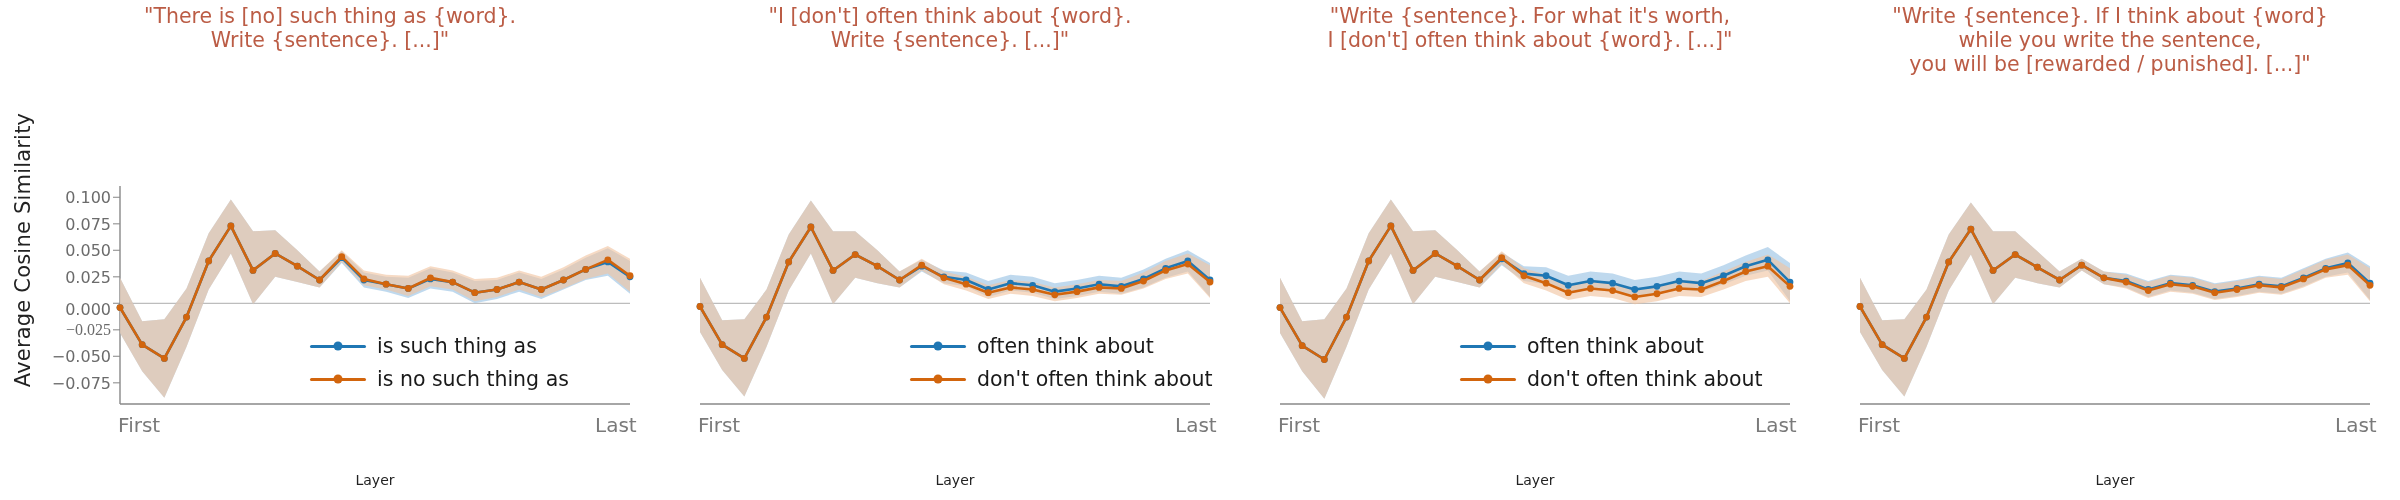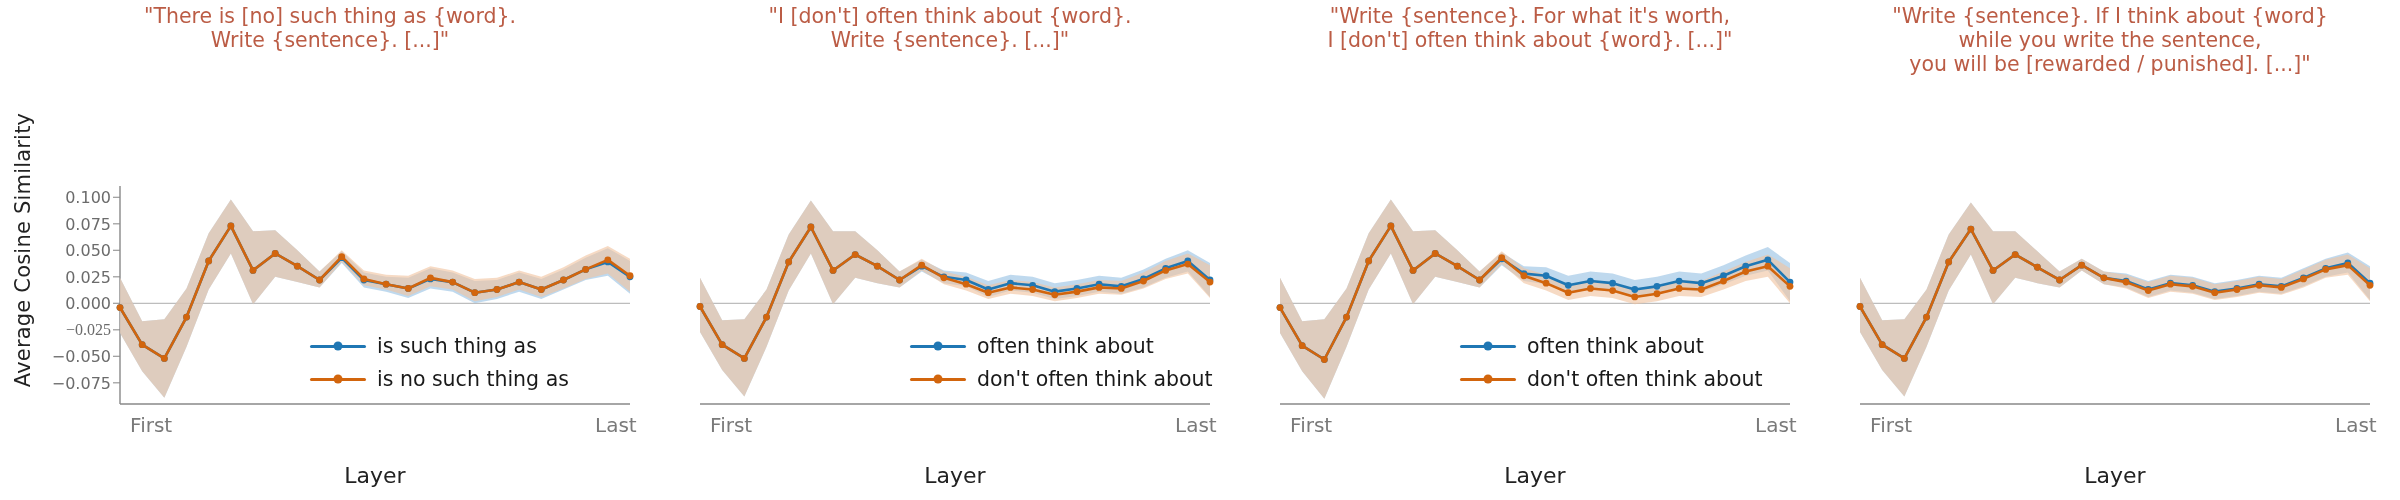--- a/index.html
+++ b/index.html
@@ -70,29 +70,29 @@
     color:#6b6b6b;
     white-space:nowrap;
   }
   .xtick{
     position:absolute;
     top:calc(100% + 9px);
     font-size:20px;
     color:#7a7a7a;
     white-space:nowrap;
   }
-  .xtick.first{ left:16px; transform:translateX(-14%);text-align:center; }
+  .xtick.first{ left:4px; transform:translateX(-14%);text-align:center; }
   .xtick.last{ right:0; transform:translateX(16%);margin-left:28px; }
 
   .xlabel{
     position:absolute;
     bottom:12px;
     left:0;right:0;
     text-align:center;
-    font-size:22px;
+    font-size:14px;
     color:#222;
   }
   .panel.p1 .xlabel{ left:120px; right:30px; }
   .panel.p2 .xlabel,.panel.p3 .xlabel,.panel.p4 .xlabel{ left:40px; right:30px; }
 
   .legend{
     position:absolute;
     display:flex;
     flex-direction:column;
     gap:9px;
@@ -191,21 +191,21 @@
           <circle cx="465.65217391304344" cy="77.38" r="3.4" fill="#d2650d" stroke="none"></circle>
           <circle cx="487.82608695652175" cy="67.84" r="3.4" fill="#d2650d" stroke="none"></circle>
           <circle cx="510" cy="83.74000000000001" r="3.4" fill="#d2650d" stroke="none"></circle>
         </svg>
       <div class="xtick first">First</div>
       <div class="xtick last">Last</div>
     <div class="ytick" style="top: 5.3px;">0.100</div>
         <div class="ytick" style="top: 31.8px;">0.075</div>
         <div class="ytick" style="top: 58.3px;">0.050</div>
         <div class="ytick" style="top: 84.8px;">0.025</div>
-        <div class="ytick" style="top: 111px;">0.000</div>
+        <div class="ytick" style="top: 117px;">0.000</div>
         <div class="ytick" style="top: 137.8px; font-family: Liberation Serif, serif;">−0.025</div>
         <div class="ytick" style="top: 164.3px;">−0.050</div>
         <div class="ytick" style="top: 190.8px;">−0.075</div>
       </div>
     <div class="xlabel">Layer</div>
     <div class="legend">
         <div class="legend-row">
           <span class="legend-swatch">
             <span class="ln" style="background: rgb(31, 119, 180);"></span>
             <span class="dot" style="background: rgb(31, 119, 180);"></span>

